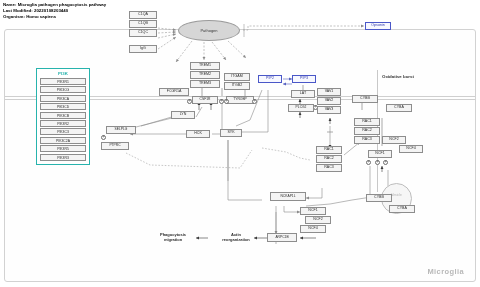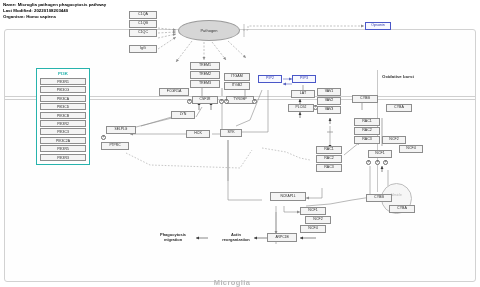--- a/index.html
+++ b/index.html
@@ -30,22 +30,22 @@
   }
   .membrane-line {
     position:absolute; left:5px; top:96px; width:470px;
     border-top:1px solid #cfcfcf;
   }
   .membrane-line2 {
     position:absolute; left:5px; top:99px; width:470px;
     border-top:1px solid #cfcfcf;
   }
   .cell-label {
-    position:absolute; left:0; top:278px; width:464px;
-    text-align:center; font-size:7.5px; font-weight:bold;
+    position:absolute; left:0; top:267px; width:464px;
+    text-align:right; font-size:7.5px; font-weight:bold;
     color:#b9b9b9; letter-spacing:.4px;
   }
   
   .gb {
     position:absolute;
     background:#f4f4f4;
     border:1px solid #8d8d8d;
     font-size:3.6px; color:#2a2a2a;
     display:flex; align-items:center; justify-content:center;
     text-align:center; line-height:1;

